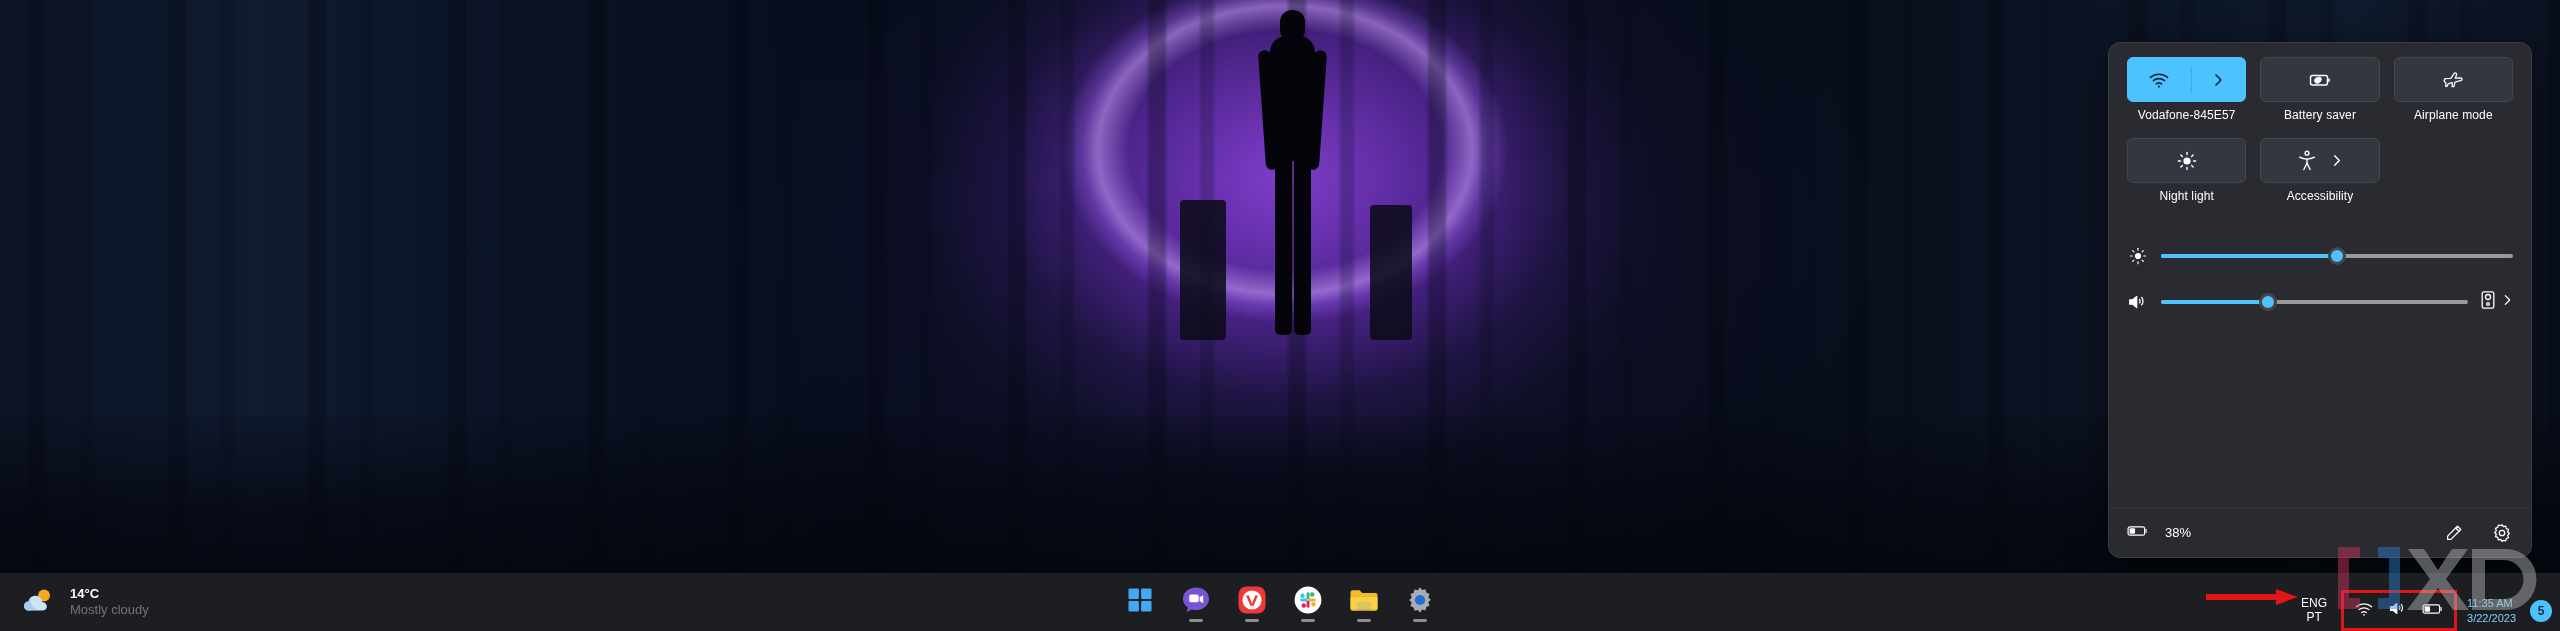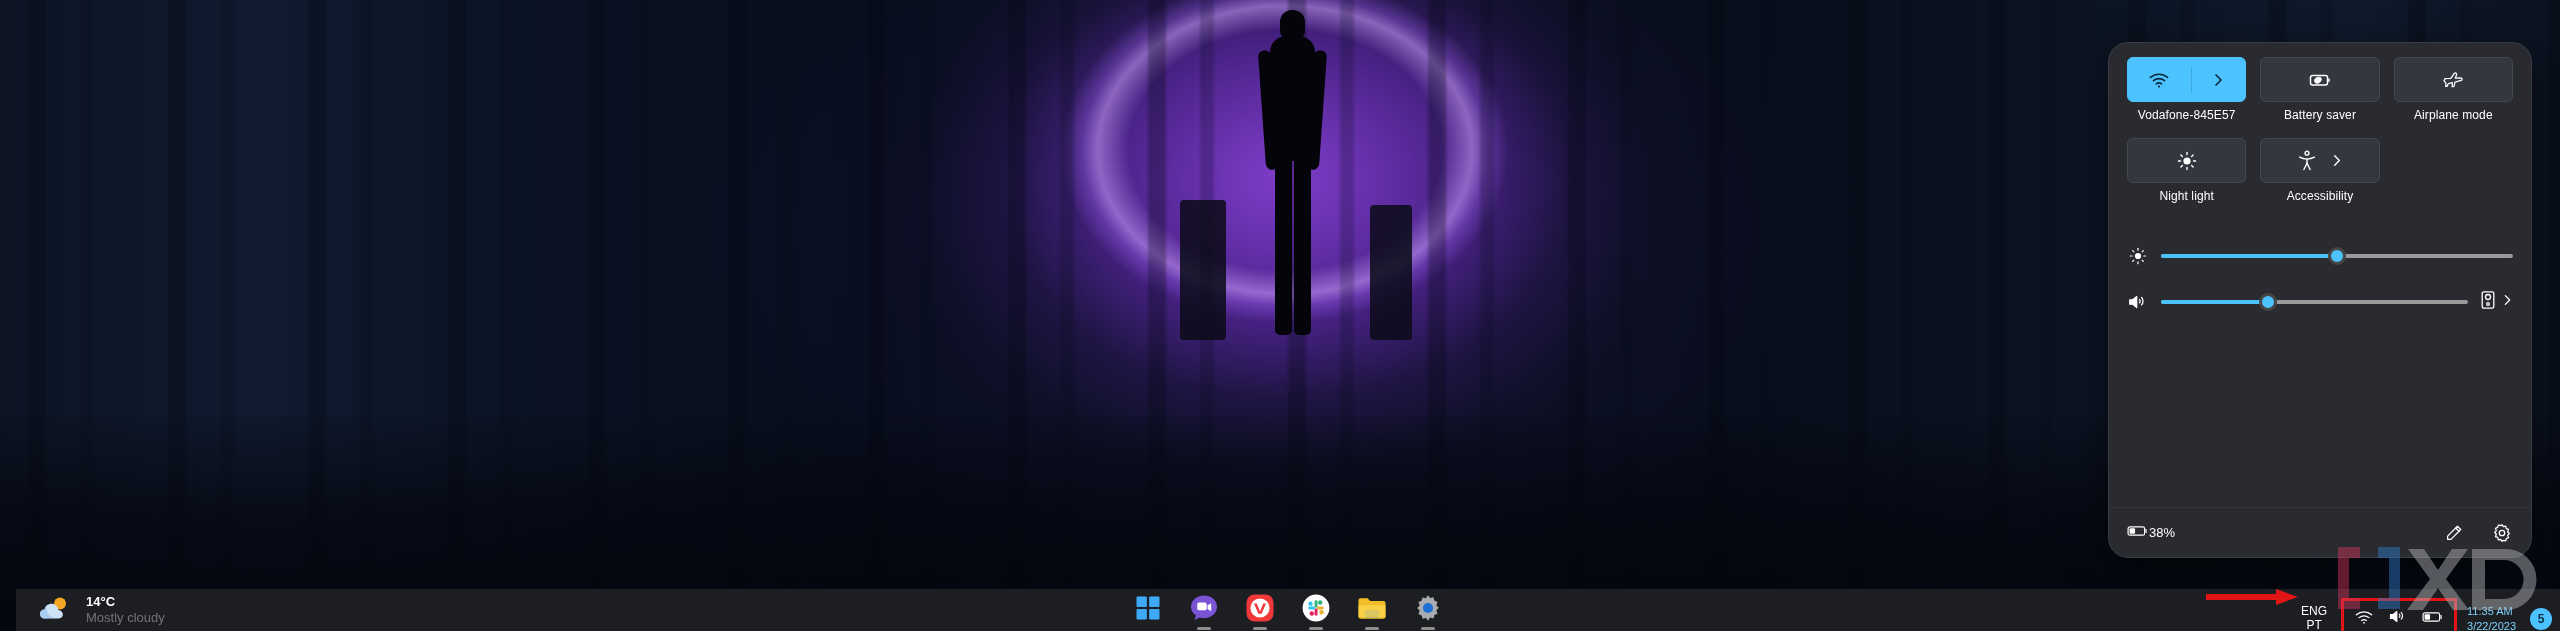--- a/index.html
+++ b/index.html
@@ -41,21 +41,21 @@
   #fig-armL { position:absolute; left:0px; top:40px; width:13px; height:120px; background:#04040a; border-radius:8px; transform:rotate(-4deg); }
   #fig-armR { position:absolute; left:48px; top:40px; width:13px; height:120px; background:#04040a; border-radius:8px; transform:rotate(4deg); }
   #fig-legL { position:absolute; left:13px; top:145px; width:17px; height:180px; background:#04040a; border-radius:5px; }
   #fig-legR { position:absolute; left:32px; top:145px; width:17px; height:180px; background:#04040a; border-radius:5px; }
   .stone { position:absolute; background:#0a0a16; border-radius:4px; opacity:.85; }
 
   
   #quick-settings {
     position: absolute; left: 2108px; top: 42px; width: 424px; height: 516px;
     background: #2a2b30; border: 1px solid #3b3d44;
-    border-radius: 20px;
+    border-radius: 12px;
     box-shadow: 0 10px 40px rgba(0,0,0,0.55);
     padding: 14px 18px 0 18px;
   }
   .qs-grid { display: grid; grid-template-columns: repeat(3, 1fr); gap: 16px 14px; }
   .qs-cell { display: flex; flex-direction: column; align-items: center; }
   .qs-tile {
     width: 100%; height: 45px; border-radius: 6px;
     display: flex; align-items: center; justify-content: center;
     background: #353740; border: 1px solid #45474f; cursor: pointer;
   }
@@ -81,27 +81,27 @@
   }
   .qs-slider-trail { display:flex; align-items:center; gap:6px; color:#fff; flex:0 0 auto; }
 
   
   #qs-footer {
     position: absolute; left: 0; right: 0; bottom: 0; height: 50px;
     display: flex; align-items: center; justify-content: space-between;
     padding: 0 16px 0 18px;
     border-top: 1px solid rgba(255,255,255,0.05);
   }
-  #qs-battery { display: flex; align-items: center; gap: 0; color: #fff; font-size: 13px; }
+  #qs-battery { display: flex; align-items: center; gap: 16px; color: #fff; font-size: 13px; }
   #qs-footer-actions { display: flex; align-items: center; gap: 22px; color: #fff; }
   .qs-foot-btn { cursor: pointer; display:flex; align-items:center; justify-content:center; width:26px; height:26px; }
 
   
   #taskbar {
-    position: absolute; left: 16px; right: 0; bottom: 0; height: 42px;
+    position: absolute; left: 0; right: 0; bottom: 0; height: 58px;
     background: #1d1e22; display: flex; align-items: center; padding-left: 12px;
   }
   #weather-widget {
     position: absolute; left: 12px; display: flex; align-items: center; gap: 10px;
     padding: 4px 10px; border-radius: 5px; cursor: pointer;
   }
   #weather-text { line-height: 1.25; }
   #weather-temp { font-size: 13px; color: #ffffff; font-weight: 600; }
   #weather-cond { font-size: 13px; color: #737373; }
 

